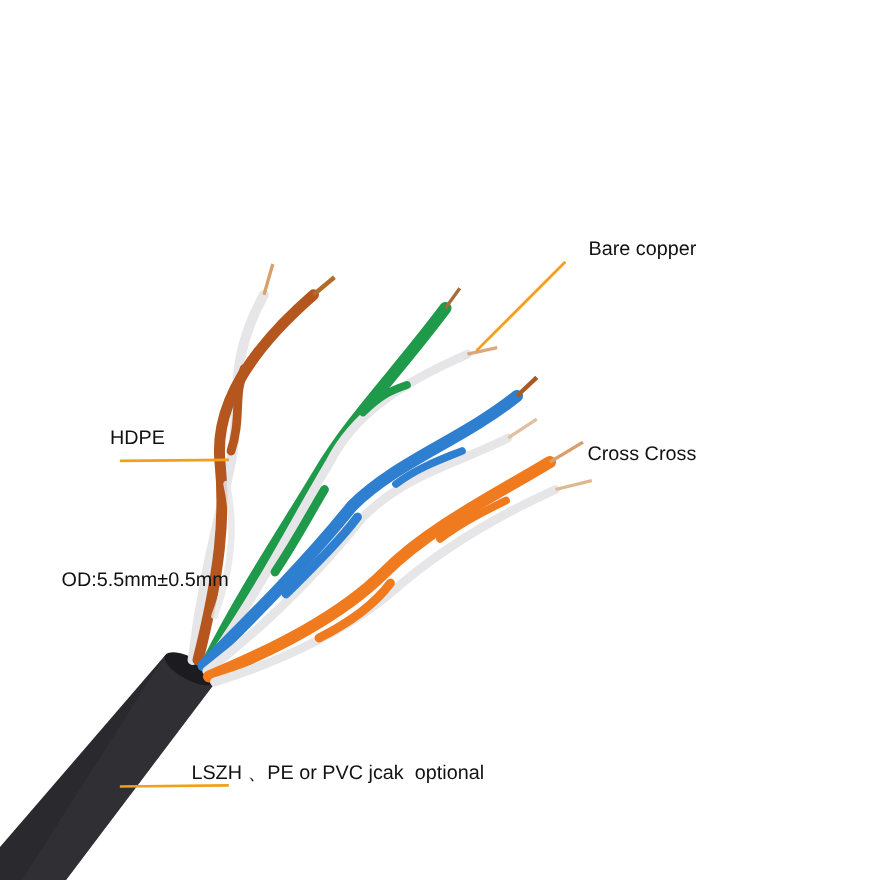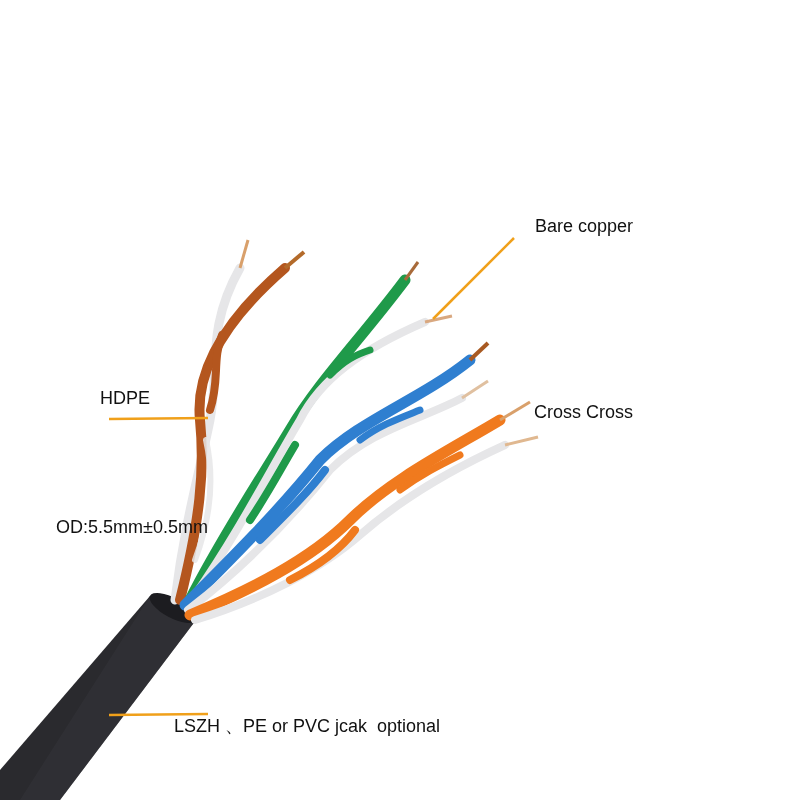--- a/index.html
+++ b/index.html
@@ -5,21 +5,21 @@
   html, body { margin: 0; padding: 0; background: #ffffff; }
   body { width: 800px; height: 800px; overflow: hidden; position: relative;
          font-family: "Liberation Sans", sans-serif; }
   .canvas { position: absolute; left: 0; top: 0; width: 800px; height: 800px; }
   .label { position: absolute; color: #111111; font-size: 18px; line-height: 20px;
            white-space: pre; font-family: "Liberation Sans", sans-serif; }
   #lbl-bare   { left: 503px; top: 216px; margin-left: 32px; }
   #lbl-hdpe   { left: 100px; top: 388px; }
   #lbl-cross  { left: 534px; top: 402px; }
   #lbl-od     { left: 20px;  top: 517px; margin-left: 36px; }
-  #lbl-jacket { left: 174px; top: 716px; }
+  #lbl-jacket { left: 174px; top: 692px; }
 </style>
 </head>
 <body>
 
 <svg class="canvas" viewBox="0 0 800 800" xmlns="http://www.w3.org/2000/svg">
   <defs>
     <linearGradient id="jacketGrad" x1="0" y1="0" x2="1" y2="0">
       <stop offset="0" stop-color="#1e1e22"></stop>
       <stop offset="0.5" stop-color="#34343a"></stop>
       <stop offset="1" stop-color="#202024"></stop>

